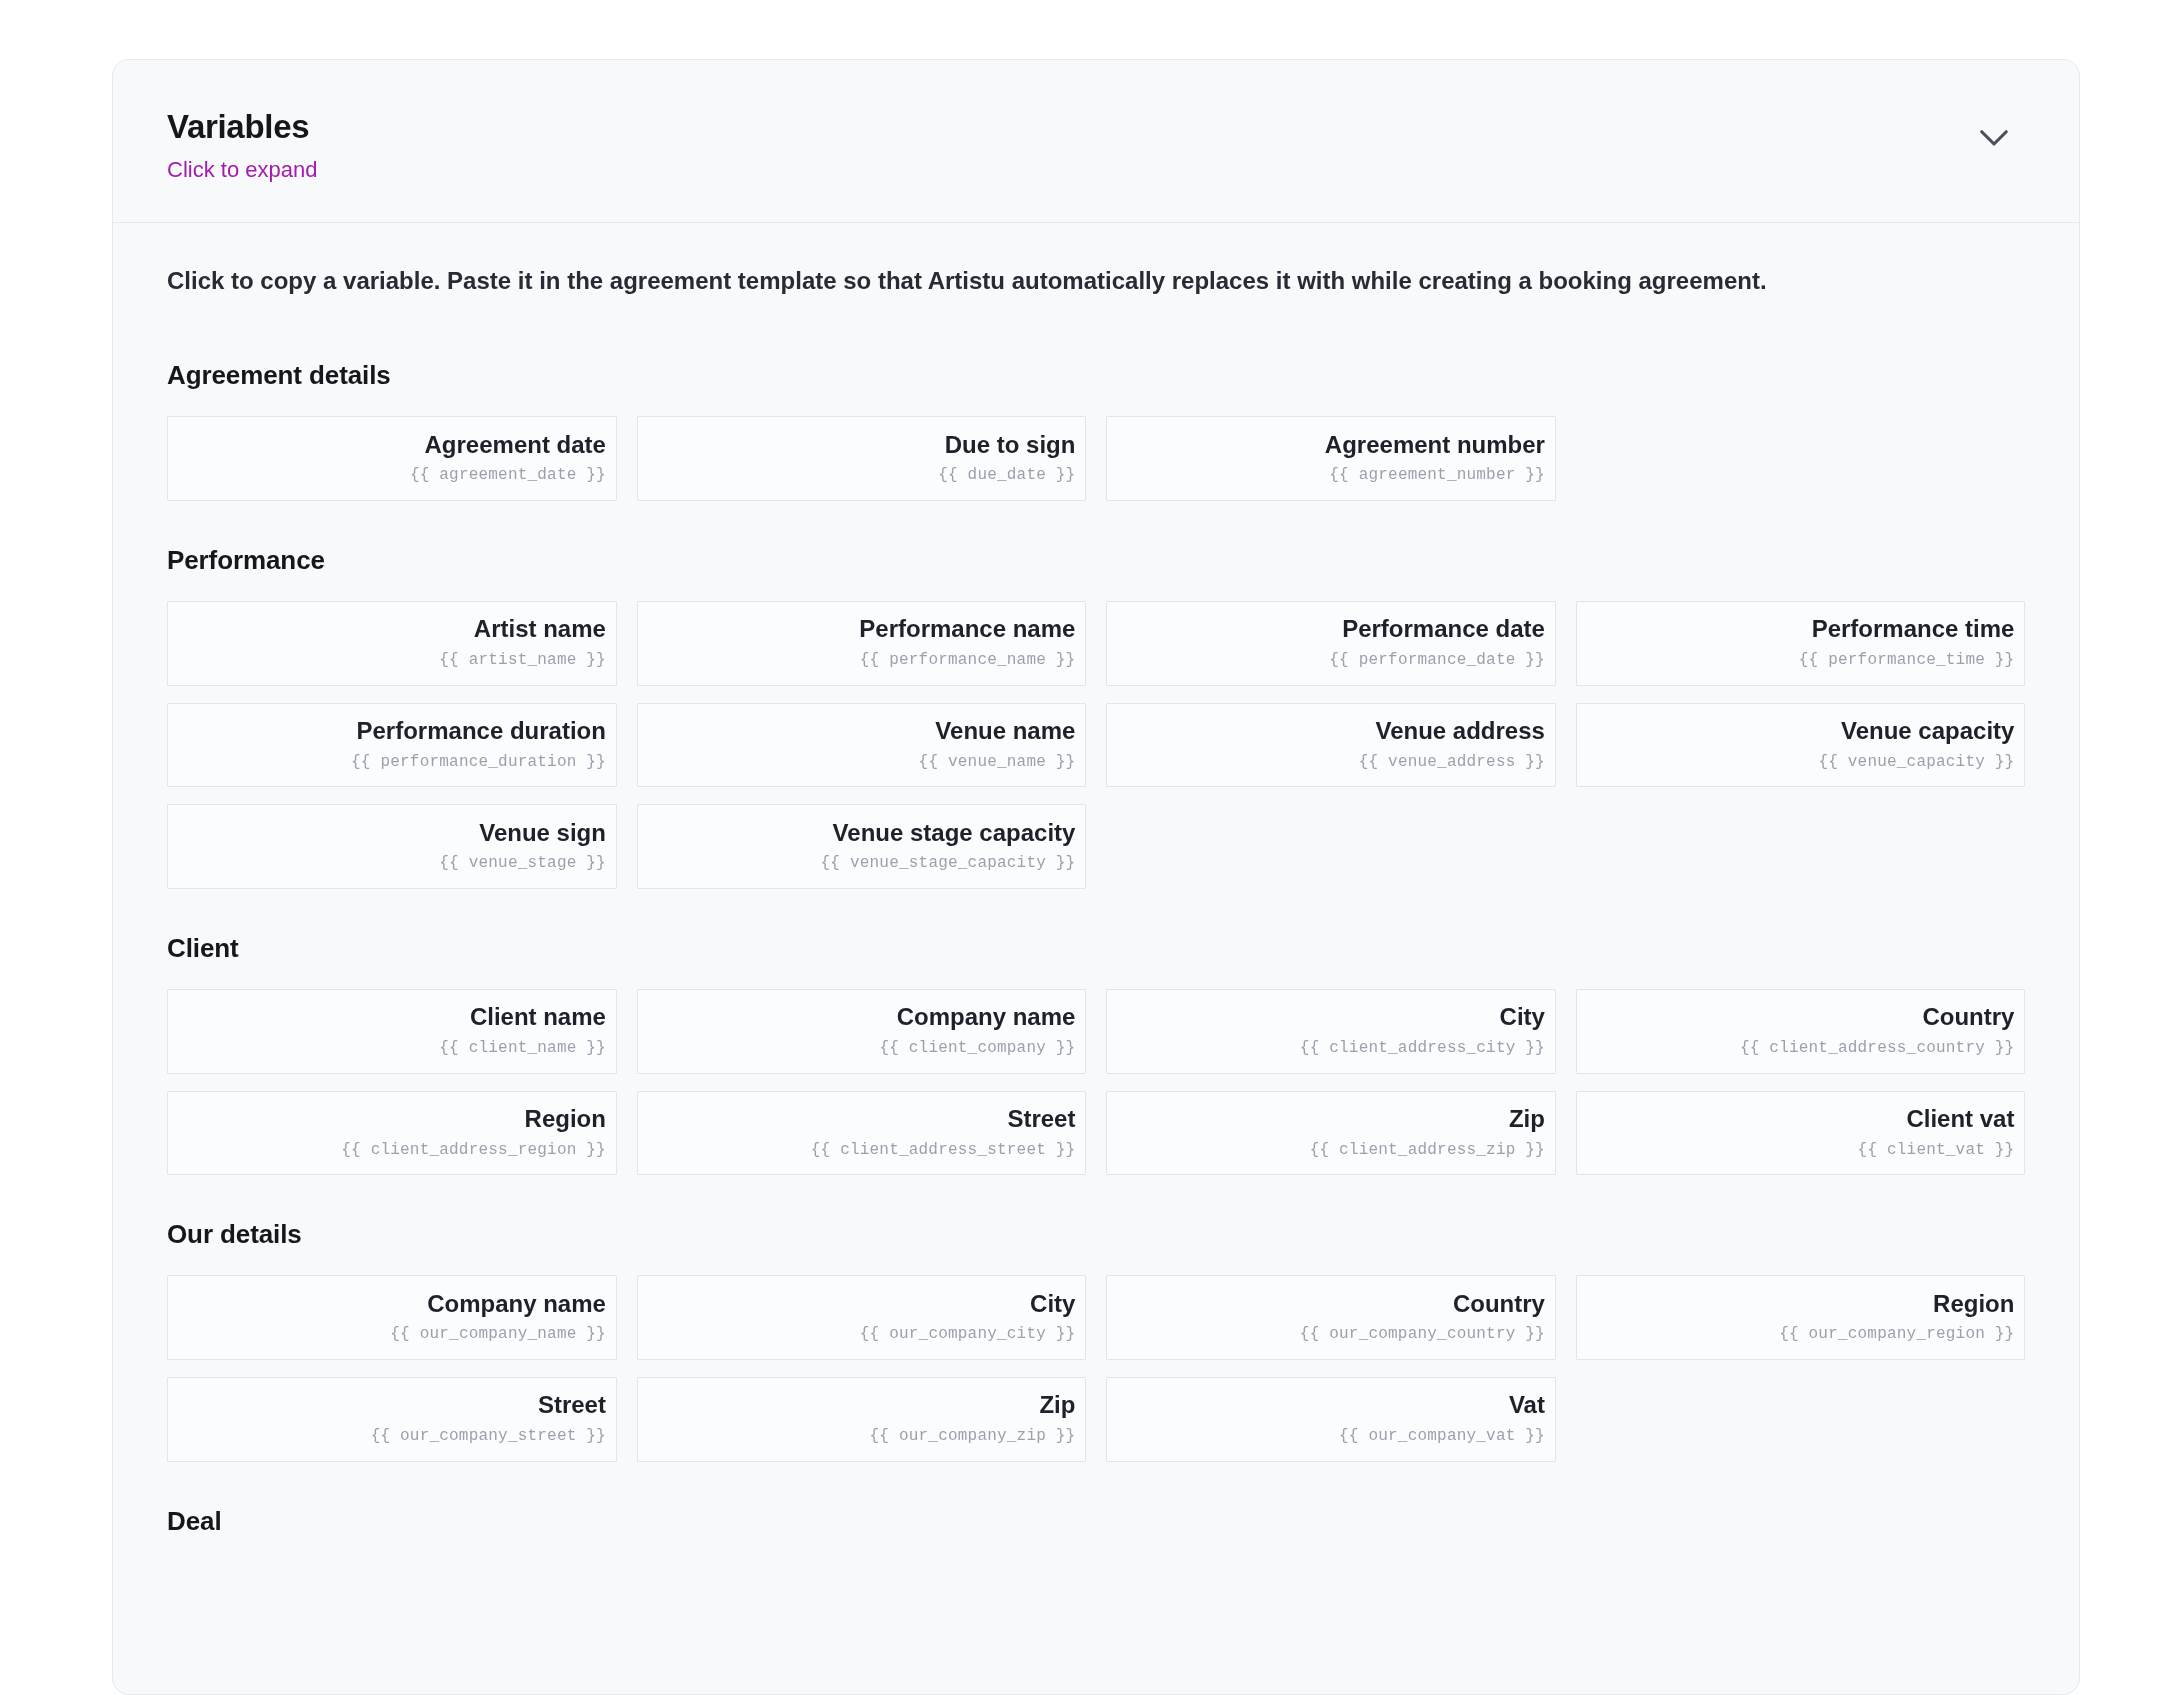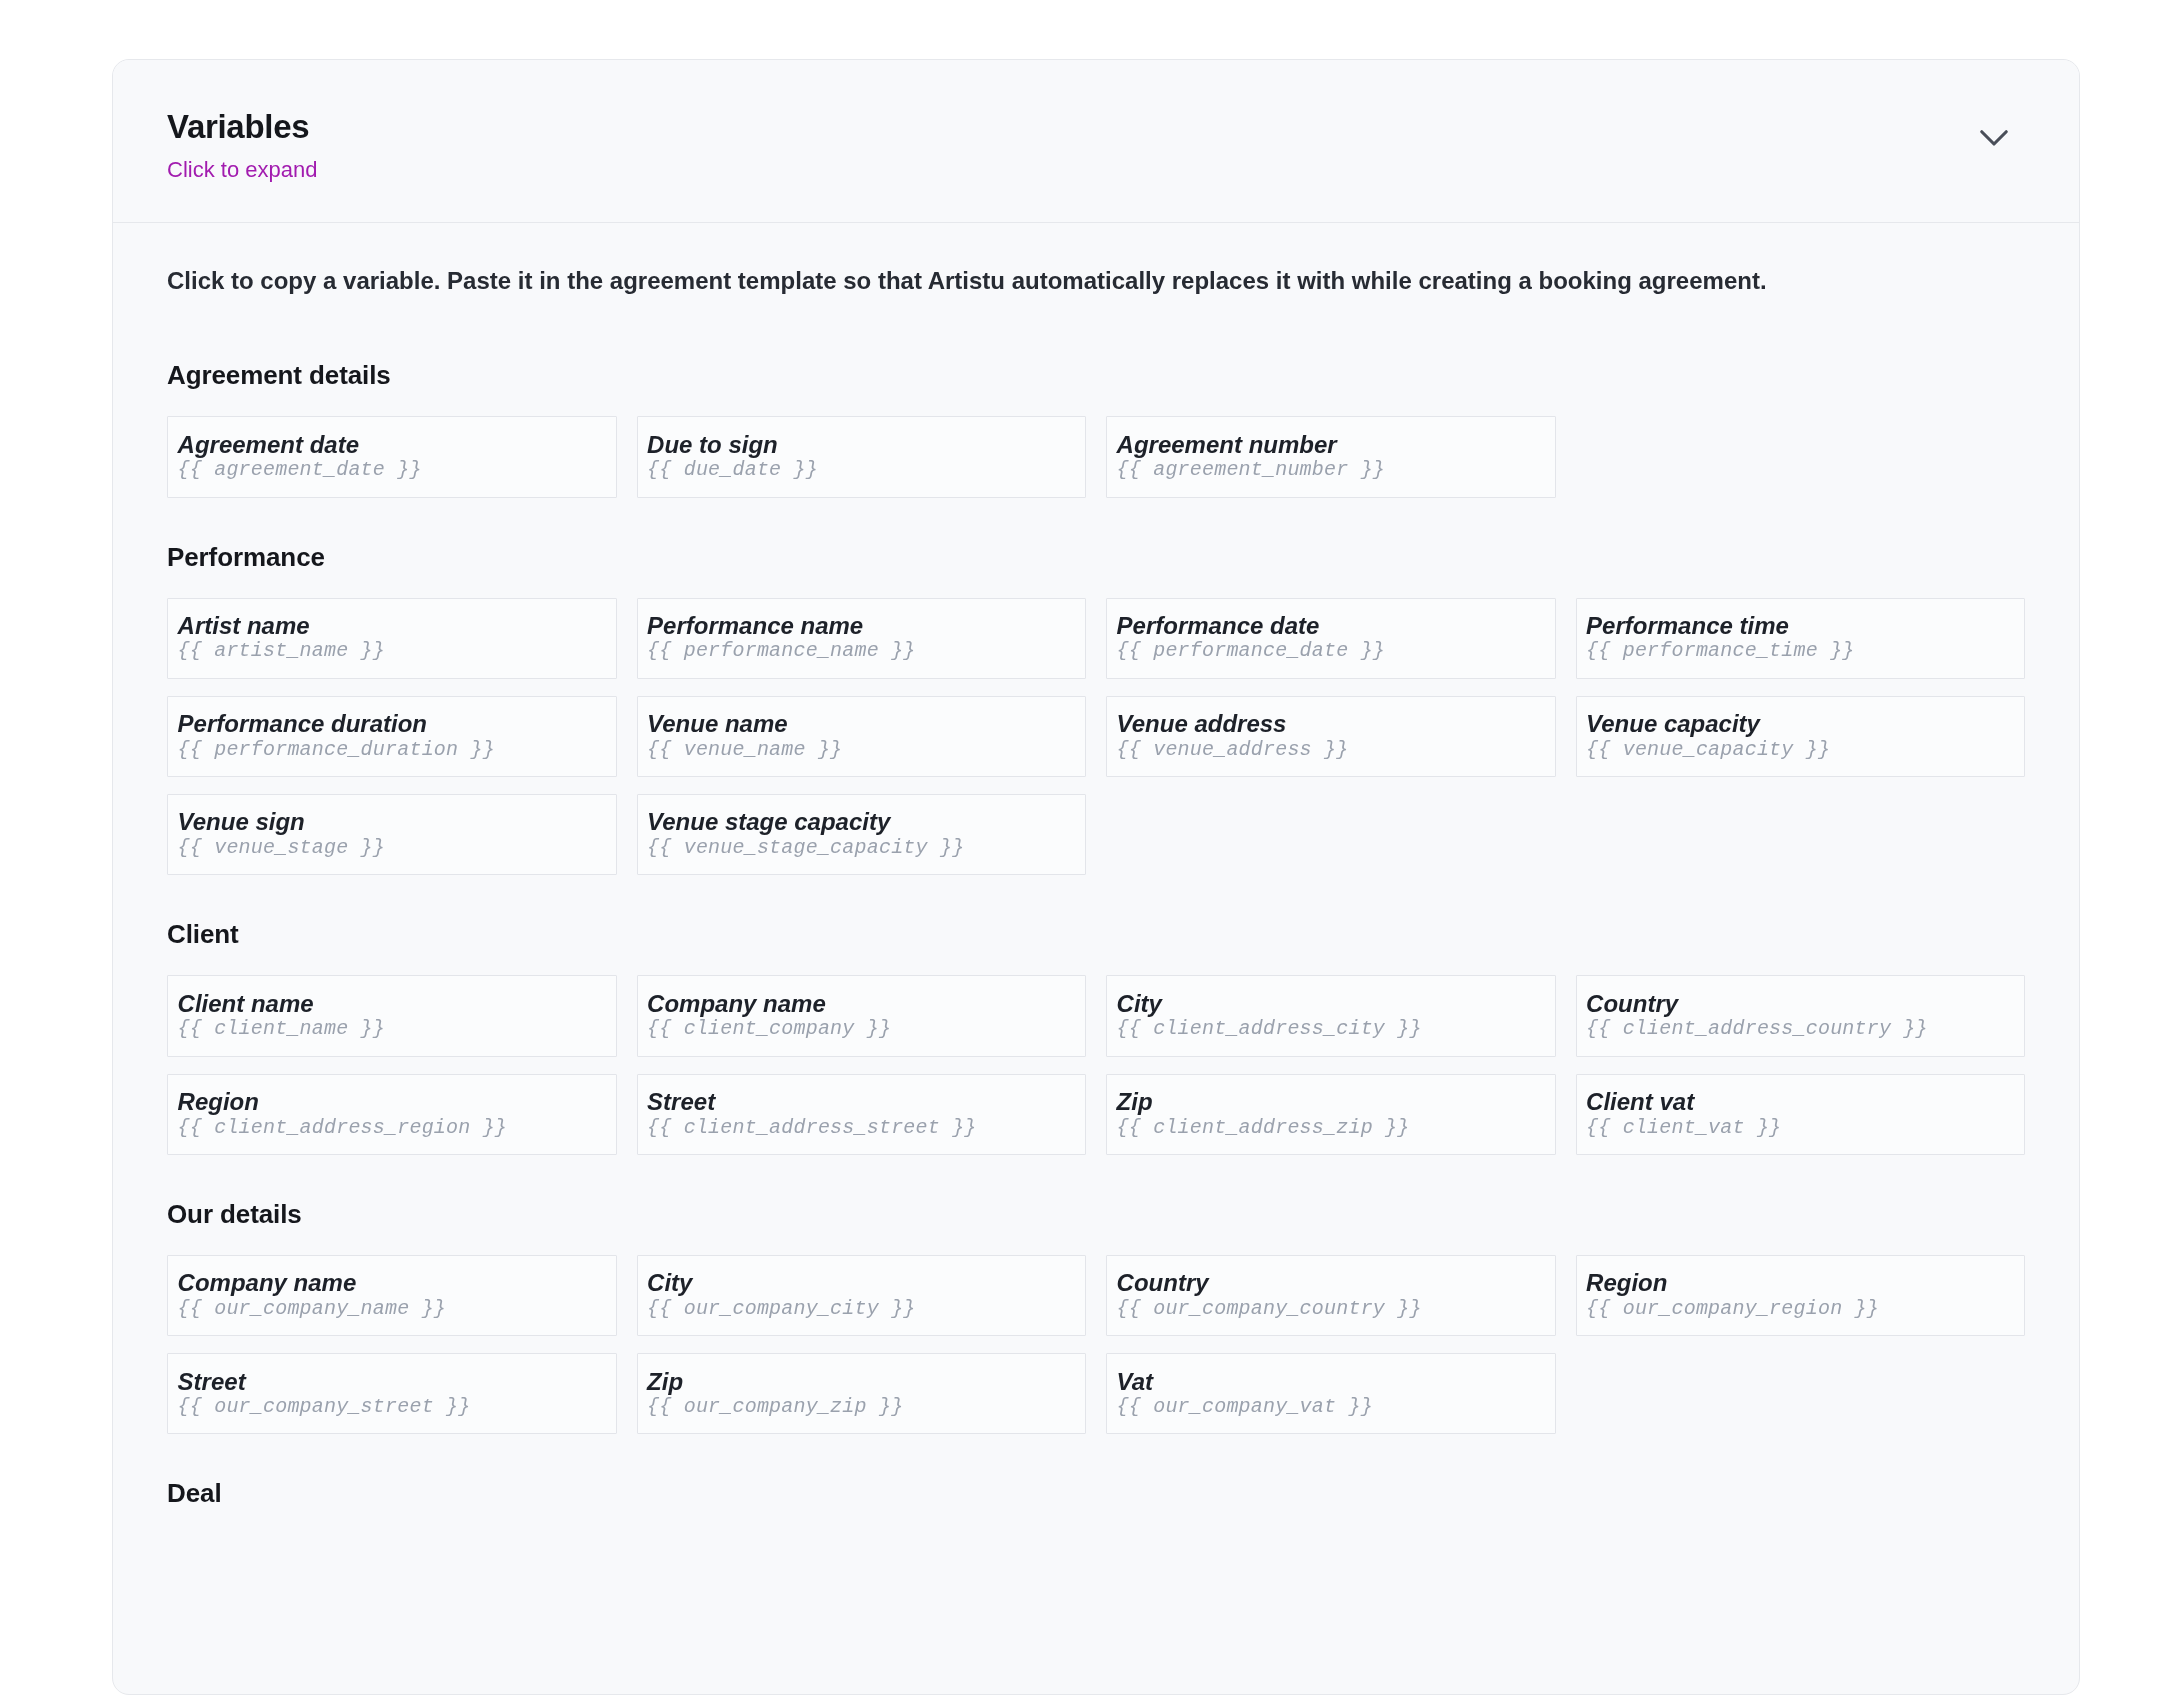--- a/index.html
+++ b/index.html
@@ -90,36 +90,35 @@
     display: grid;
     grid-template-columns: repeat(4, 1fr);
     gap: 17px 20px;
   }
 
   .chip {
     border: 1px solid #e3e5ea;
     border-radius: 1px;
     background: #fbfcfd;
     padding: 13.4px 9.6px 15.3px 9.6px;
-    text-align: left;
+    text-align: right;
     cursor: pointer;
     user-select: none;
-    font-style: italic;
   }
 
   .chip-label {
     font-size: 24px;
     font-weight: bold;
     color: #1d2129;
     line-height: 1.15;
   }
 
   .chip-token {
-    margin-top: 0;
-    font-size: 20px;
+    margin-top: 8px;
+    font-size: 16px;
     color: #9aa1ad;
     font-family: "Liberation Mono", monospace;
     line-height: 1.15;
     letter-spacing: 0.2px;
   }
 </style>
 </head>
 <body>
 
 <div class="page">

